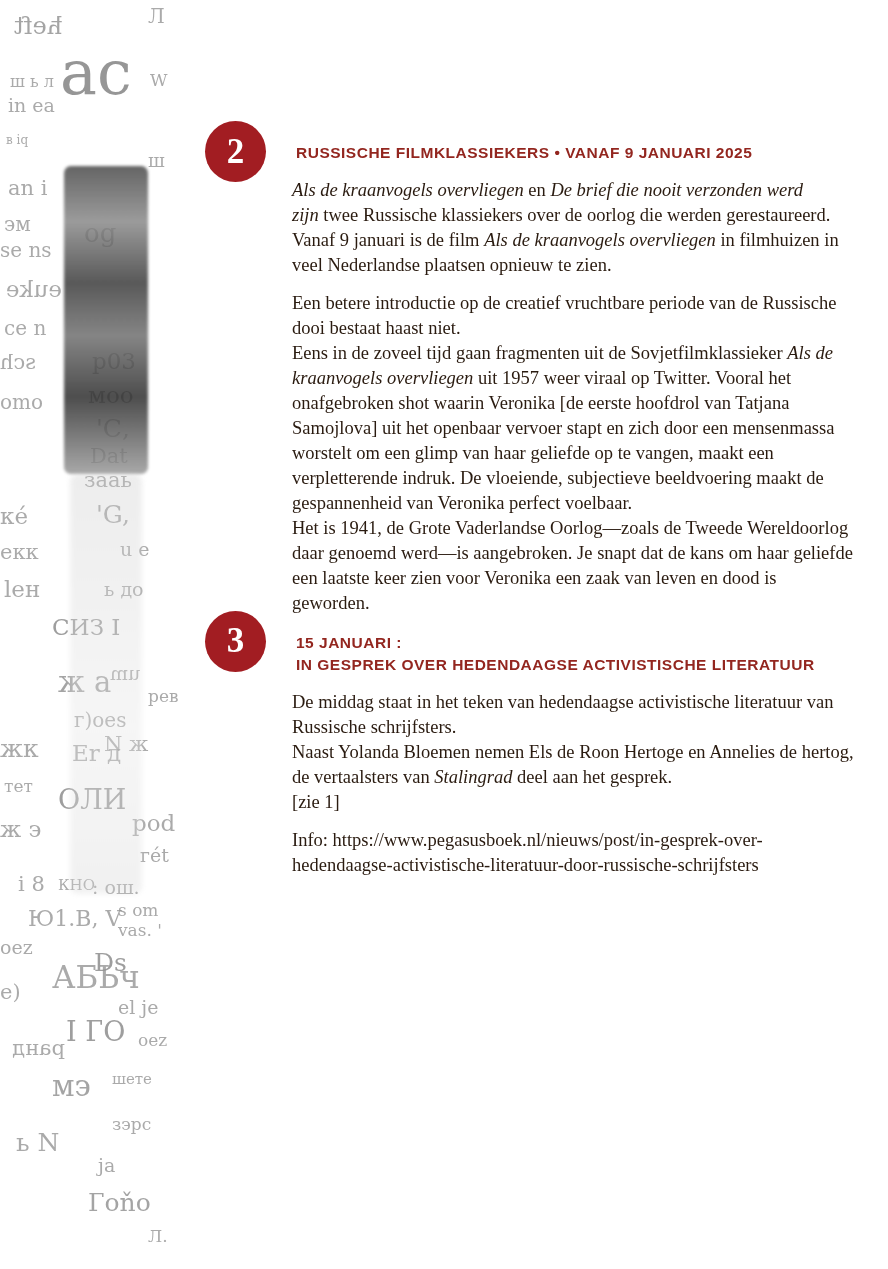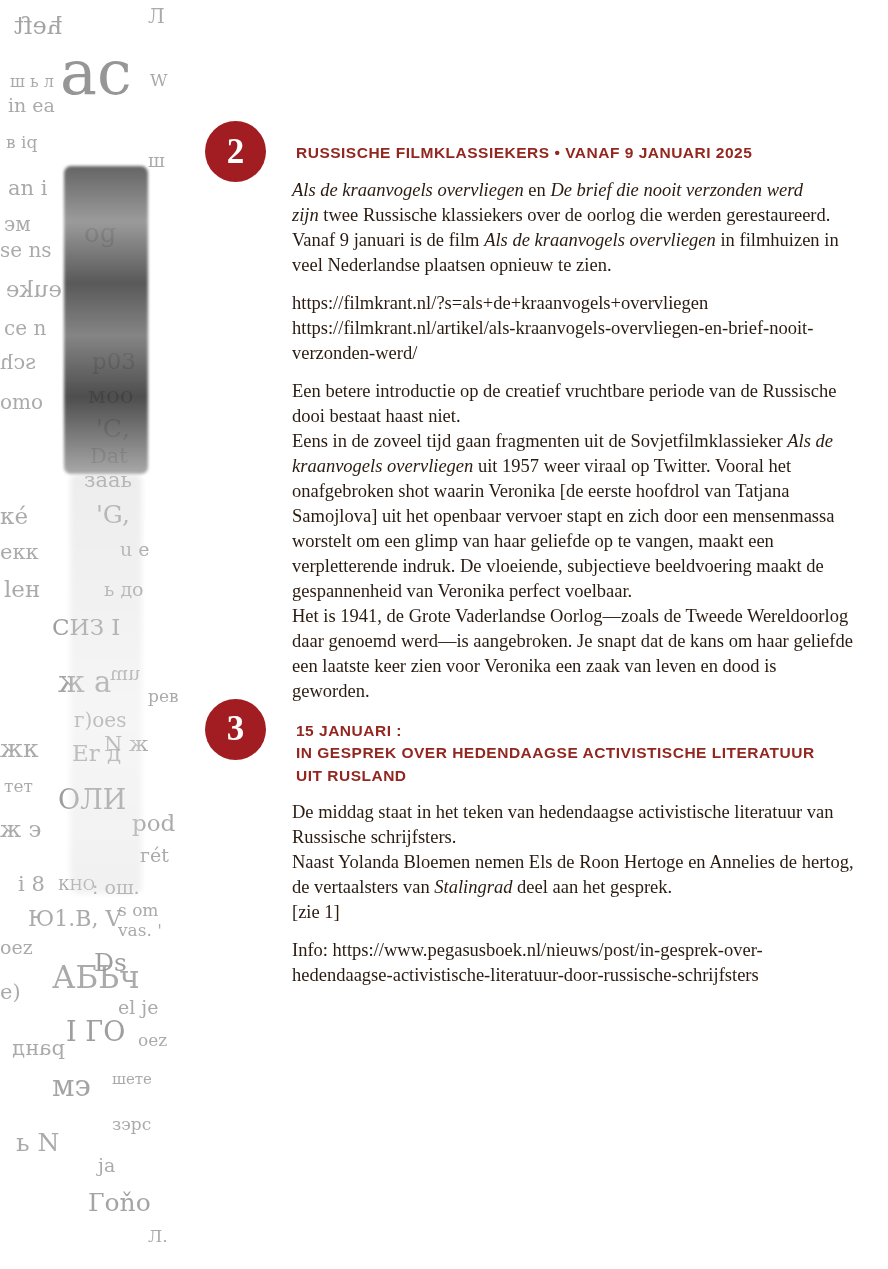--- a/index.html
+++ b/index.html
@@ -48,21 +48,21 @@
 
 <div class="page">
 
   <div class="texture">
       <span class="frag" style="left: 148px; top: 6px; font-size: 20px;">Л</span>
       <span class="frag" style="left: 14px; top: 14px; font-size: 24px; transform: scaleX(-1); opacity: 0.8;">ћеft</span>
       <span class="frag" style="left: 10px; top: 52px; font-size: 16px; margin-top: 22px;">ш ь л</span>
       <span class="frag" style="left: 60px; top: 42px; font-size: 62px; opacity: 0.8; color: rgb(125, 125, 125);">ас</span>
       <span class="frag" style="left: 150px; top: 72px; font-size: 17px;">W</span>
       <span class="frag" style="left: 8px; top: 96px; font-size: 19px;">in ea</span>
-      <span class="frag" style="left: 6px; top: 134px; font-size: 17px;">в iq</span>
+      <span class="frag" style="left: 6px; top: 134px; font-size: 12px;">в iq</span>
       <span class="frag" style="left: 148px; top: 152px; font-size: 18px;">ш</span>
       <span class="frag" style="left: 8px; top: 178px; font-size: 21px;">an i</span>
       <span class="frag" style="left: 4px; top: 214px; font-size: 20px;">эм</span>
       <span class="frag" style="left: 84px; top: 220px; font-size: 26px; opacity: 0.85;">og</span>
       <span class="frag" style="left: 0px; top: 240px; font-size: 20px;">se ns</span>
       <span class="frag" style="left: 6px; top: 278px; font-size: 23px; transform: scaleX(-1);">euke</span>
       <span class="frag" style="left: 4px; top: 318px; font-size: 20px;">ce n</span>
       <span class="frag" style="left: 0px; top: 352px; font-size: 21px; transform: scaleX(-1);">sch</span>
       <span class="frag" style="left: 92px; top: 350px; font-size: 23px;">p03</span>
       <span class="frag" style="left: 88px; top: 384px; font-size: 23px;">мoo</span>
@@ -114,31 +114,29 @@
   <div class="photo-strip"></div>
   <div class="photo-ghost"></div>
 
   <main class="content">
 
     <section>
       <div class="badge">2</div>
       <h2 class="heading">RUSSISCHE FILMKLASSIEKERS  •  VANAF 9 JANUARI 2025</h2>
       <div class="paragraphs">
           <p class="par"><em>Als de kraanvogels overvliegen</em><span> en </span><em>De brief die nooit verzonden werd</em><br><em>zijn</em><span> twee Russische klassiekers over de oorlog die werden gerestaureerd. Vanaf 9 januari is de film </span><em>Als de kraanvogels overvliegen</em><span> in filmhuizen in veel Nederlandse plaatsen opnieuw te zien.</span></p>
-          <p class="par"><span class="link">https://filmkrant.nl/?s=als+de+kraanvogels+overvliegen</span><br><span class="link">https://filmkrant.nl/artikel/als-kraanvogels-overvliegen-en-brief-nooit-verzonden-werd/</span></p>
           <p class="par"><span>Een betere introductie op de creatief vruchtbare periode van de Russische dooi bestaat haast niet.</span><br><span>Eens in de zoveel tijd gaan fragmenten uit de Sovjetfilmklassieker </span><em>Als de kraanvogels overvliegen</em><span> uit 1957 weer viraal op Twitter. Vooral het onafgebroken shot waarin Veronika [de eerste hoofdrol van Tatjana Samojlova] uit het openbaar vervoer stapt en zich door een mensenmassa worstelt om een glimp van haar geliefde op te vangen, maakt een verpletterende indruk. De vloeiende, subjectieve beeldvoering maakt de gespannenheid van Veronika perfect voelbaar.</span><br><span>Het is 1941, de Grote Vaderlandse Oorlog—zoals de Tweede Wereldoorlog daar genoemd werd—is aangebroken. Je snapt dat de kans om haar geliefde een laatste keer zien voor Veronika een zaak van leven en dood is geworden.</span></p>
         </div>
     </section>
 
     <section class="section-talk">
       <div class="badge">3</div>
       <h2 class="heading">
         <span class="hline">15 JANUARI :</span>
         <span class="hline">IN GESPREK OVER HEDENDAAGSE ACTIVISTISCHE LITERATUUR</span>
-        <span class="hline">UIT RUSLAND</span>
       </h2>
       <div class="paragraphs">
           <p class="par"><span>De middag staat in het teken van hedendaagse activistische literatuur van Russische schrijfsters.</span><br><span>Naast Yolanda Bloemen nemen Els de Roon Hertoge en Annelies de hertog, de vertaalsters van </span><em>Stalingrad</em><span> deel aan het gesprek.</span><br><span>[zie 1]</span></p>
           <p class="par"><span>Info: </span><span class="link">https://www.pegasusboek.nl/nieuws/post/in-gesprek-over-hedendaagse-activistische-literatuur-door-russische-schrijfsters</span></p>
         </div>
     </section>
 
   </main>
 </div>
 

